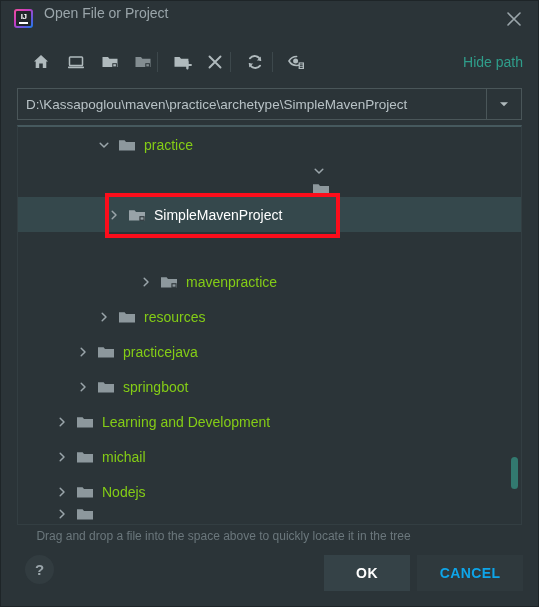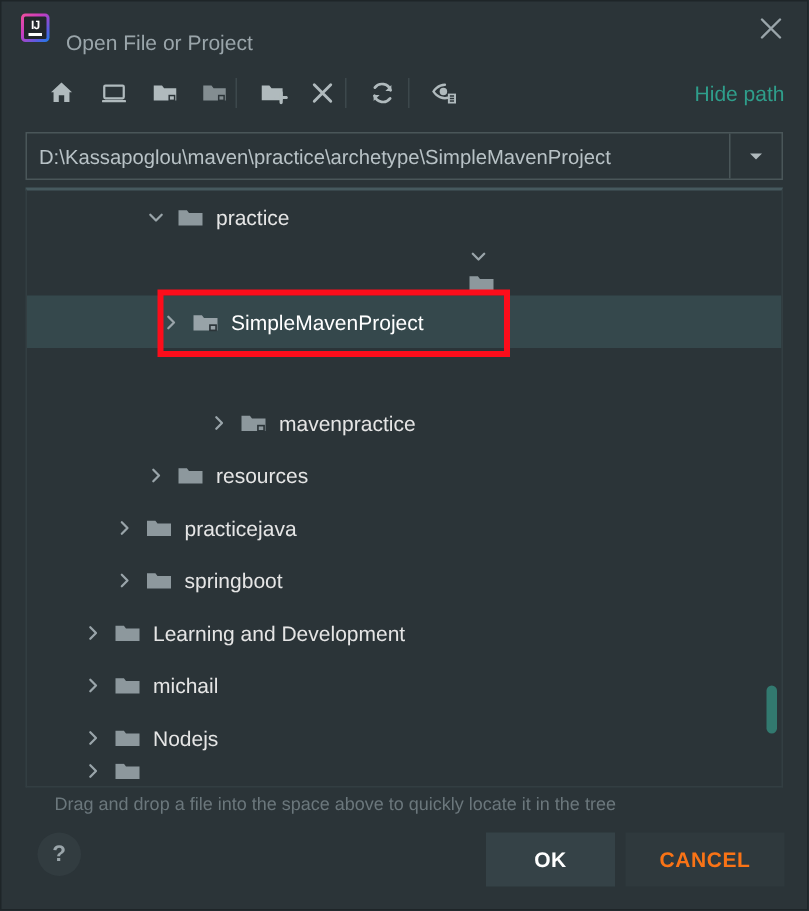--- a/index.html
+++ b/index.html
@@ -63,21 +63,21 @@
   #app-logo .inner u {
     position: absolute;
     left: 3px; right: 3px;
     bottom: 2px;
     height: 2px;
     background: #ffffff;
     text-decoration: none;
   }
   #dialog-title {
     position: absolute;
-    left: 44px; top: 19px;
+    left: 44px; top: 4px;
     font-size: 14px;
     color: #9aa5aa;
     line-height: 19px;
     white-space: nowrap;
   }
   #close-button {
     position: absolute;
     right: 14px; top: 8px;
     width: 22px; height: 22px;
     cursor: pointer;
@@ -196,21 +196,21 @@
     height: 18px;
     margin-left: 4px;
     display: flex;
     align-items: center;
     justify-content: center;
   }
   .tree-label {
     flex: 0 0 auto;
     margin-left: 7px;
     font-size: 14px;
-    color: #e5e5e5;
+    color: #84cc16;
   }
   .tree-row.selected .tree-label {
     color: #ffffff;
   }
   .tree-row.clipped {
     height: 14px;
     overflow: hidden;
     align-items: flex-start;
   }
   .tree-row.clipped .tree-arrow,
@@ -280,21 +280,21 @@
   #ok-button {
     left: 324px;
     width: 86px;
     background: #354247;
     color: #ffffff;
   }
   #cancel-button {
     left: 417px;
     width: 106px;
     background: #2f393d;
-    color: #f97316;
+    color: #0ea5e9;
   }
   #window-border {
     position: absolute;
     left: 0; top: 0;
     width: 539px; height: 607px;
     border: 1px solid #1e2528;
     box-sizing: border-box;
     pointer-events: none;
   }
 </style>

